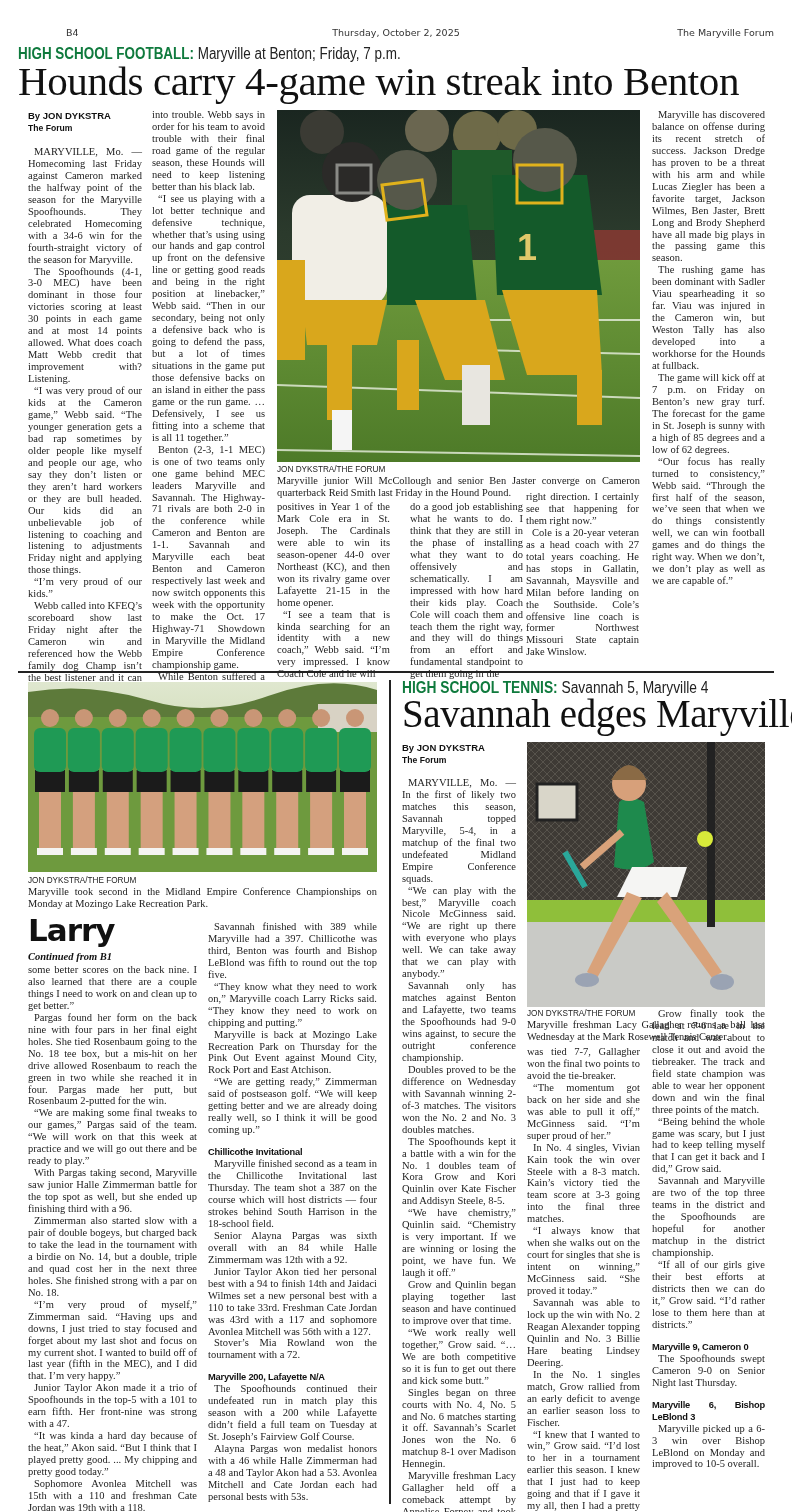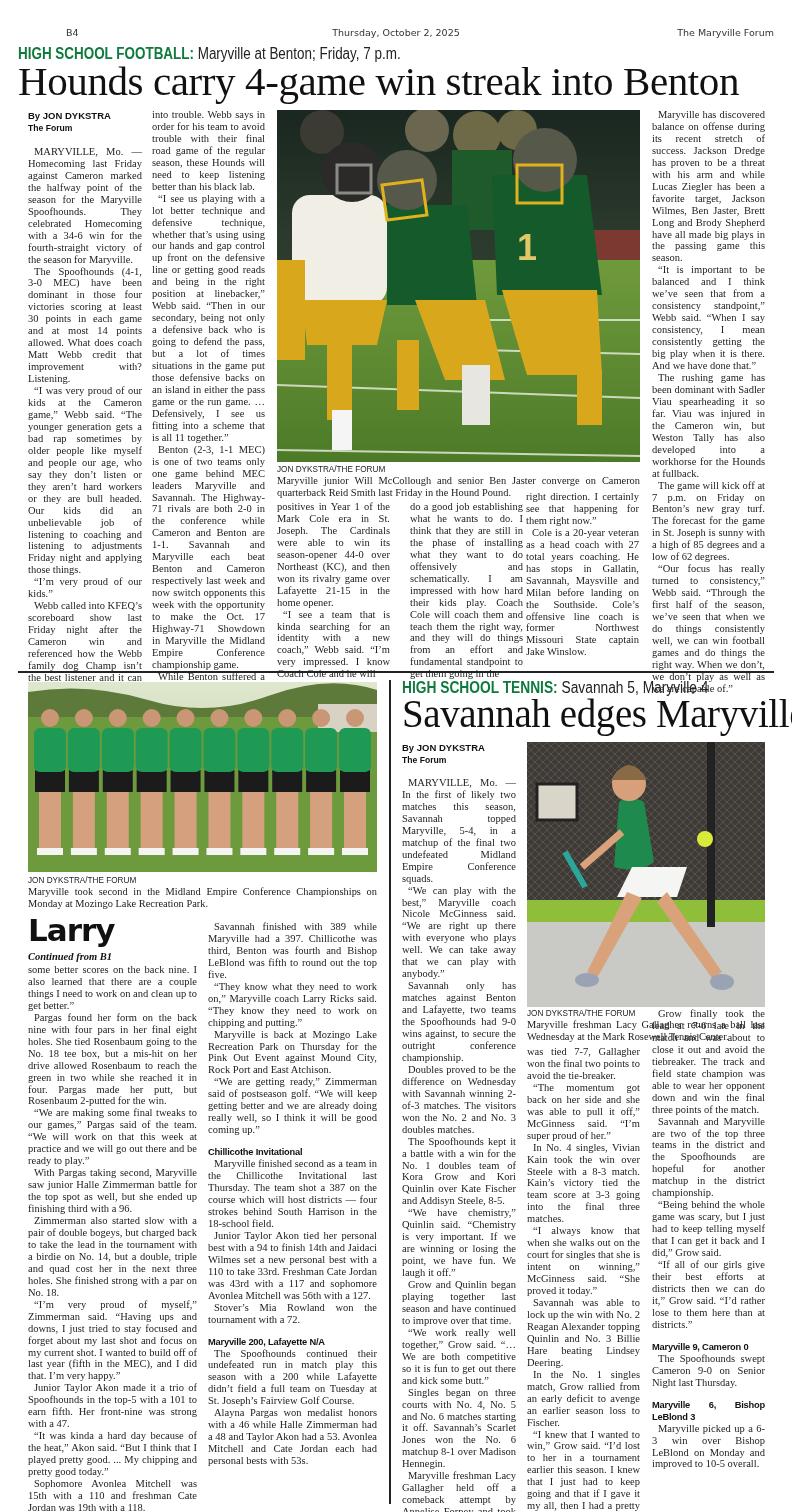--- a/index.html
+++ b/index.html
@@ -140,21 +140,20 @@
   </div>
 <div class="col" style="left:526px; top:491px; width:113px;">
     <div id="fb-col5">
       <p class="noind">right direction. I certainly see that happening for them right now.”</p>
       <p>Cole is a 20-year veteran as a head coach with 27 total years coaching. He has stops in Gallatin, Savannah, Maysville and Milan before landing on the Southside. Cole’s offensive line coach is former Northwest Missouri State captain Jake Winslow.</p>
     </div>
   </div>
 <div class="col" style="left:652px; top:109px; width:113px;">
     <div id="fb-col6">
       <p>Maryville has discovered balance on offense during its recent stretch of success. Jackson Dredge has proven to be a threat with his arm and while Lucas Ziegler has been a favorite target, Jackson Wilmes, Ben Jaster, Brett Long and Brody Shepherd have all made big plays in the passing game this season.</p>
-      <p>“It is important to be balanced and I think we’ve seen that from a consistency standpoint,” Webb said. “When I say consistency, I mean consistently getting the big play when it is there. And we have done that.”</p>
       <p>The rushing game has been dominant with Sadler Viau spearheading it so far. Viau was injured in the Cameron win, but Weston Tally has also developed into a workhorse for the Hounds at fullback.</p>
       <p>The game will kick off at 7 p.m. on Friday on Benton’s new gray turf. The forecast for the game in St. Joseph is sunny with a high of 85 degrees and a low of 62 degrees.</p>
       <p>“Our focus has really turned to consistency,” Webb said. “Through the first half of the season, we’ve seen that when we do things consistently well, we can win football games and do things the right way. When we don’t, we don’t play as well as we are capable of.”</p>
     </div>
   </div>
 
 <div class="rule-h" style="left:18px; top:671px; width:756px;"></div>
 
 <div class="photo" style="left:28px; top:682px; width:349px; height:190px;">
   <svg width="349" height="190" viewBox="0 0 349 190">
@@ -264,20 +263,21 @@
 <div class="col" style="left:208px; top:921px; width:169px;">
   <div id="golf-col2">
       <p>Savannah finished with 389 while Maryville had a 397. Chillicothe was third, Benton was fourth and Bishop LeBlond was fifth to round out the top five.</p>
       <p>“They know what they need to work on,” Maryville coach Larry Ricks said. “They know they need to work on chipping and putting.”</p>
       <p>Maryville is back at Mozingo Lake Recreation Park on Thursday for the Pink Out Event against Mound City, Rock Port and East Atchison.</p>
       <p>“We are getting ready,” Zimmerman said of postseason golf. “We will keep getting better and we are already doing really well, so I think it will be good coming up.”</p>
     </div>
   <h4>Chillicothe Invitational</h4>
   <div id="golf-sub1">
       <p>Maryville finished second as a team in the Chillicothe Invitational last Thursday. The team shot a 387 on the course which will host districts — four strokes behind South Harrison in the 18-school field.</p>
+      <p>Senior Alayna Pargas was sixth overall with an 84 while Halle Zimmermam was 12th with a 92.</p>
       <p>Junior Taylor Akon tied her personal best with a 94 to finish 14th and Jaidaci Wilmes set a new personal best with a 110 to take 33rd. Freshman Cate Jordan was 43rd with a 117 and sophomore Avonlea Mitchell was 56th with a 127.</p>
       <p>Stover’s Mia Rowland won the tournament with a 72.</p>
     </div>
   <h4>Maryville 200, Lafayette N/A</h4>
   <div id="golf-sub2">
       <p>The Spoofhounds continued their undefeated run in match play this season with a 200 while Lafayette didn’t field a full team on Tuesday at St. Joseph’s Fairview Golf Course.</p>
       <p>Alayna Pargas won medalist honors with a 46 while Halle Zimmerman had a 48 and Taylor Akon had a 53. Avonlea Mitchell and Cate Jordan each had personal bests with 53s.</p>
     </div>
 </div>
 
@@ -345,22 +345,22 @@
       <p>In No. 4 singles, Vivian Kain took the win over Steele with a 8-3 match. Kain’s victory tied the team score at 3-3 going into the final three matches.</p>
       <p>“I always know that when she walks out on the court for singles that she is intent on winning,” McGinness said. “She proved it today.”</p>
       <p>Savannah was able to lock up the win with No. 2 Reagan Alexander topping Quinlin and No. 3 Billie Hare beating Lindsey Deering.</p>
       <p>In the No. 1 singles match, Grow rallied from an early deficit to avenge an earlier season loss to Fischer.</p>
       <p>“I knew that I wanted to win,” Grow said. “I’d lost to her in a tournament earlier this season. I knew that I just had to keep going and that if I gave it my all, then I had a pretty good shot.”</p>
     </div>
   </div>
 <div class="col" style="left:652px; top:1008px; width:113px;">
   <div id="tn-col3">
       <p>Grow finally took the lead at 7-6 late in the match and was about to close it out and avoid the tiebreaker. The track and field state champion was able to wear her opponent down and win the final three points of the match.</p>
+      <p>“Being behind the whole game was scary, but I just had to keep telling myself that I can get it back and I did,” Grow said.</p>
       <p>Savannah and Maryville are two of the top three teams in the district and the Spoofhounds are hopeful for another matchup in the district championship.</p>
-      <p>“Being behind the whole game was scary, but I just had to keep telling myself that I can get it back and I did,” Grow said.</p>
       <p>“If all of our girls give their best efforts at districts then we can do it,” Grow said. “I’d rather lose to them here than at districts.”</p>
     </div>
   <h4>Maryville 9, Cameron 0</h4>
   <div id="tn-sub1">
       <p>The Spoofhounds swept Cameron 9-0 on Senior Night last Thursday.</p>
     </div>
   <h4>Maryville 6, Bishop LeBlond 3</h4>
   <div id="tn-sub2">
       <p>Maryville picked up a 6-3 win over Bishop LeBlond on Monday and improved to 10-5 overall.</p>
     </div>

